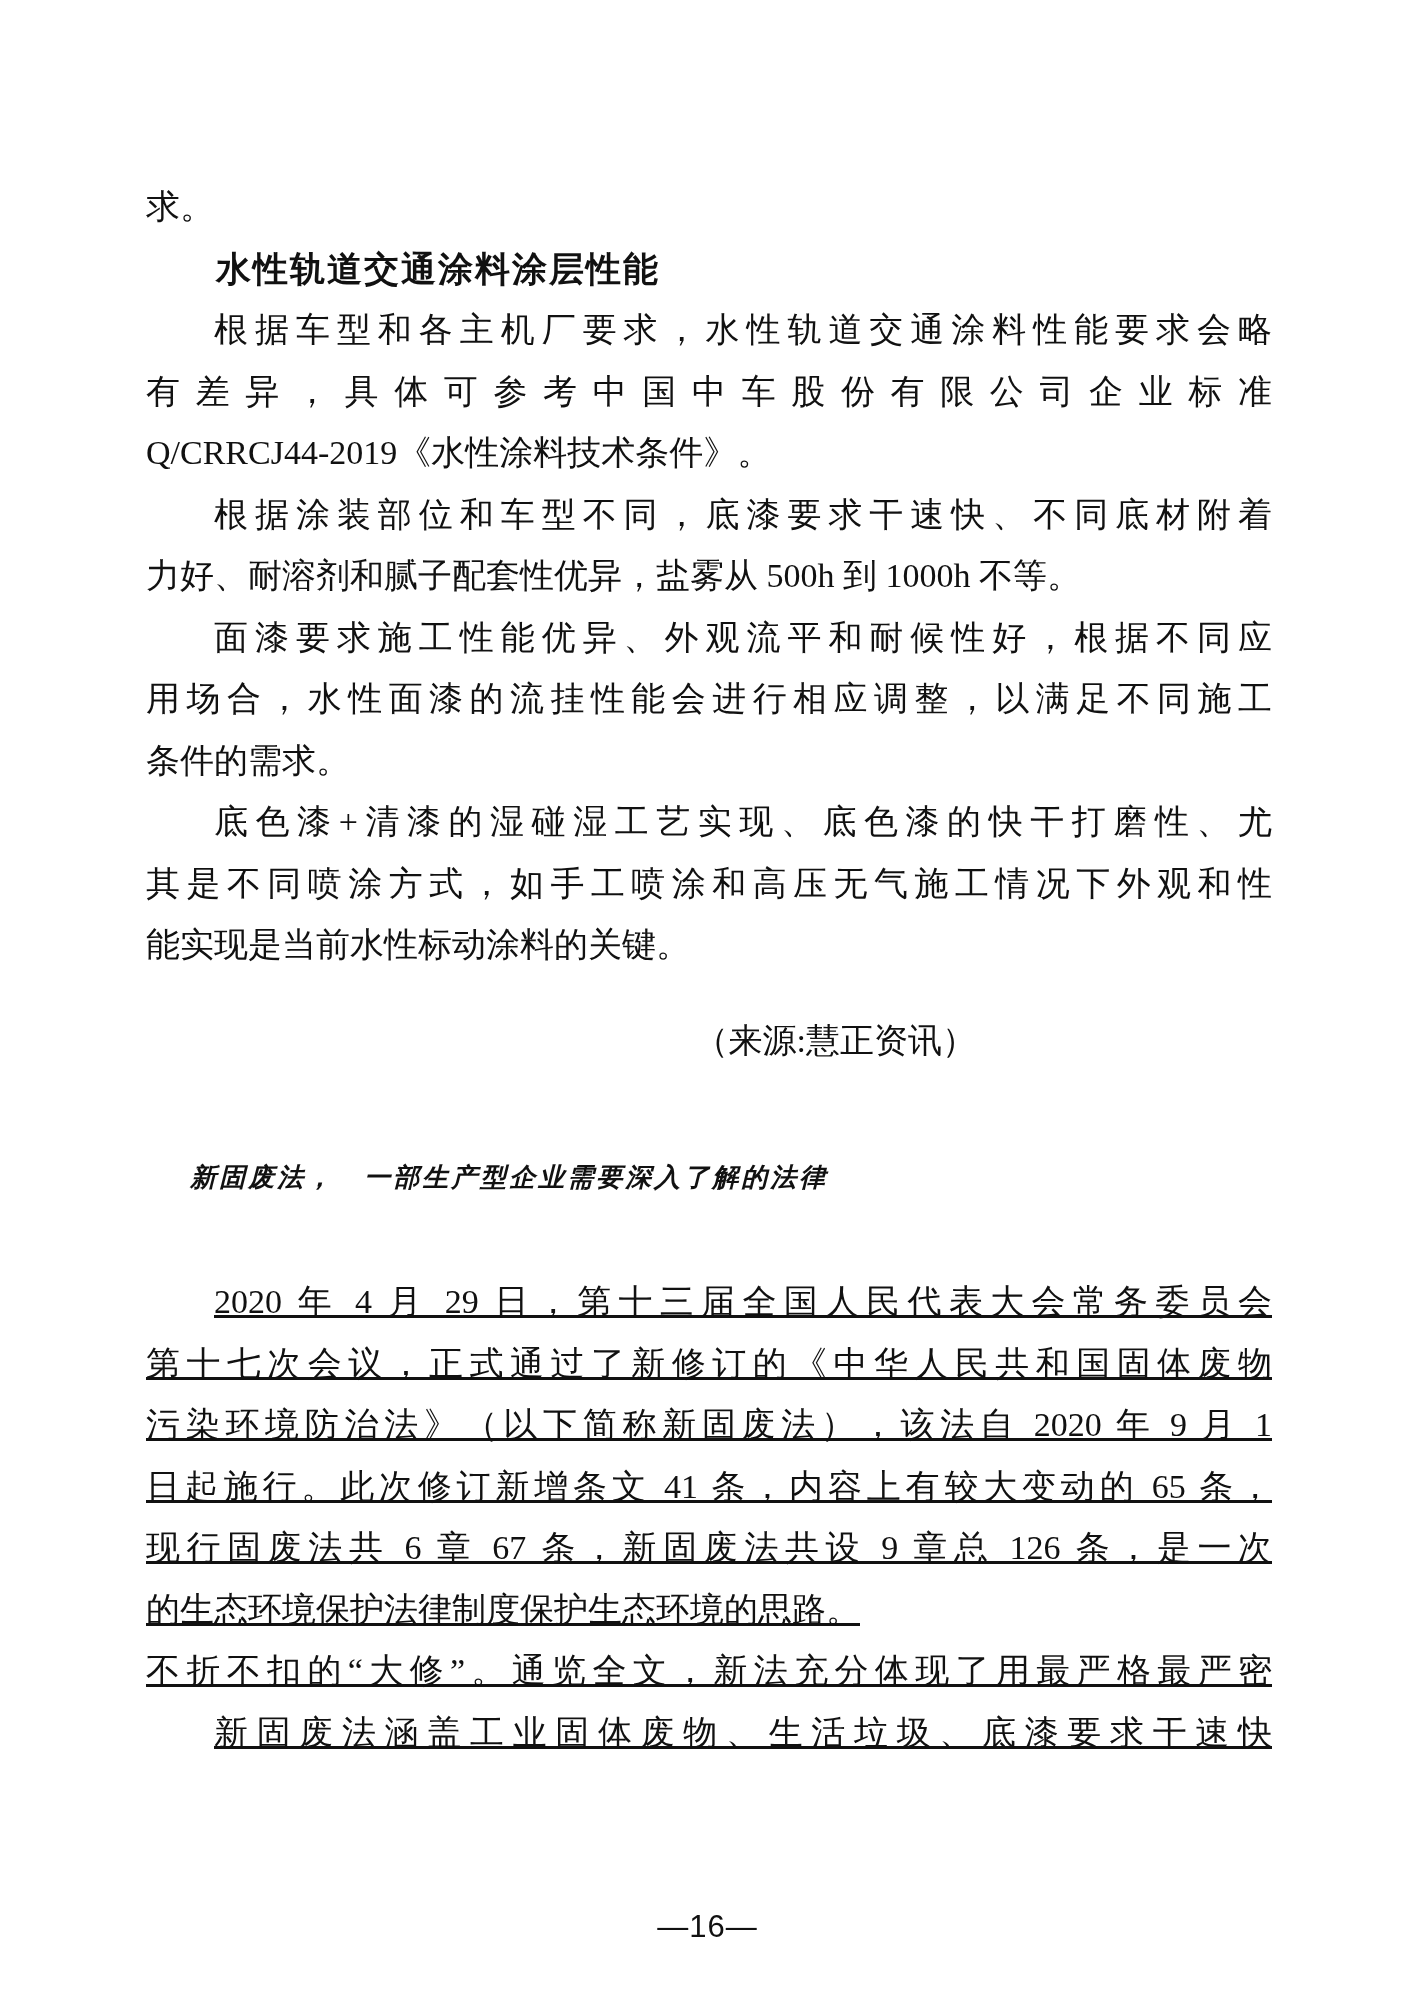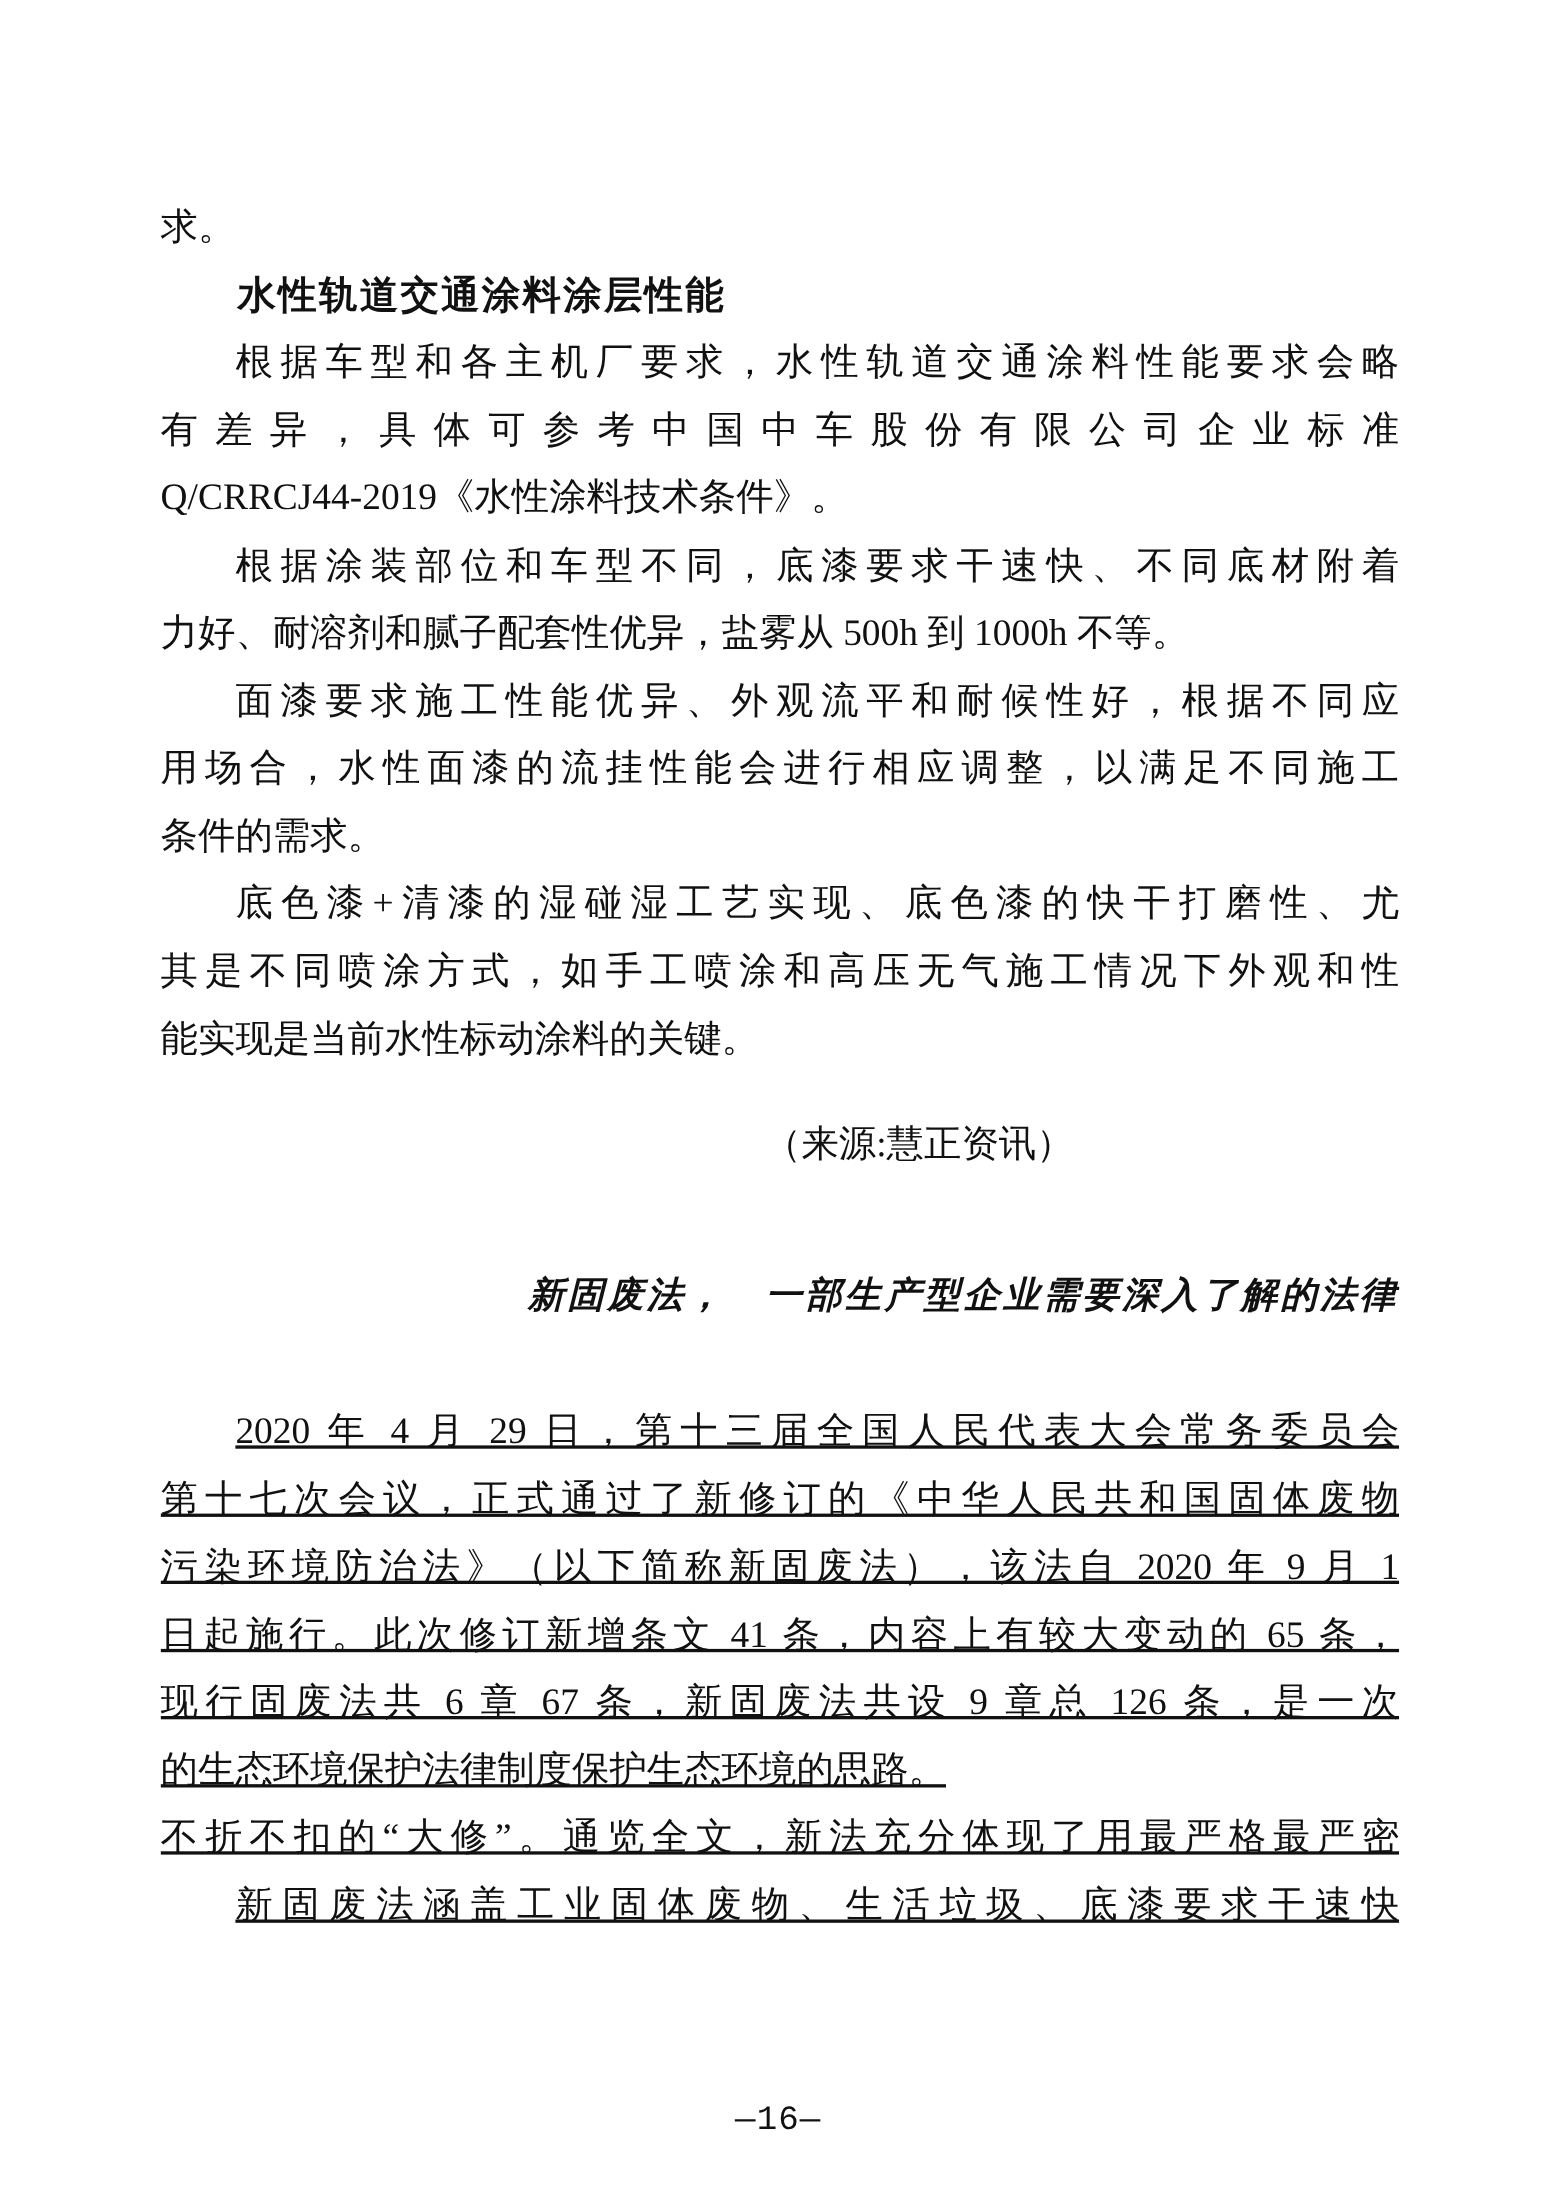--- a/index.html
+++ b/index.html
@@ -44,42 +44,41 @@
     font-size: 35px;
     letter-spacing: 2px;
   }
   .source-line {
     margin-top: 34px;
     text-align: right;
     padding-right: 296px;
   }
   .article-heading {
     margin: 72px 0 0 0;
-    font-size: 33px;
+    font-size: 26px;
     line-height: 70px;
     font-weight: 700;
     font-style: italic;
     text-indent: 1.7em;
     letter-spacing: 3px;
     font-family: "Liberation Serif", "DejaVu Serif", serif;
-    text-align: right;
   }
   .law-block {
     margin-top: 58px;
     text-decoration: underline;
   }
   .page-number {
     position: absolute;
     left: 0;
     bottom: 55px;
     width: 100%;
     text-align: center;
     font-size: 31px;
     letter-spacing: 1px;
-    font-family: Liberation Mono, monospace;
+    font-family: Liberation Sans, sans-serif;
     color: #111111;
   }
 </style>
 </head>
 <body>
 
 <div class="page">
   <div class="text-block">
 
     <div class="line">求。</div>

